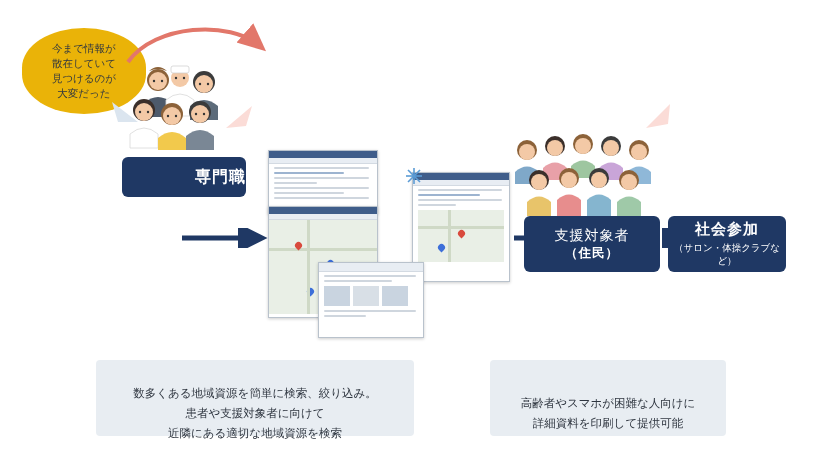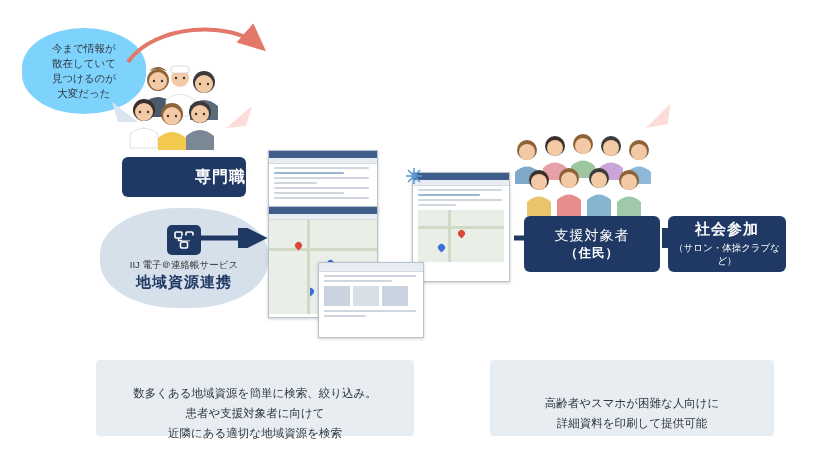--- a/index.html
+++ b/index.html
@@ -19,21 +19,21 @@
     position:absolute;
     border-radius:50%/46%;
     display:flex;align-items:center;justify-content:center;
     text-align:center;
     line-height:1.45;
     font-size:10.5px;
     color:#2f3640;
     box-sizing:border-box;
     padding:6px;
   }
-  .bubble.blue{background:#7dd3fc;}
+  .bubble.blue{background:#eab308;}
   .bubble.pink{background:#fbdcd7;}
   .bubble .txt{white-space:pre-line;}
 
   
   .curve-arrow{position:absolute;}
 
   
   .navybox{
     position:absolute;background:#1f3864;color:#fff;border-radius:6px;
     display:flex;align-items:center;justify-content:flex-end;text-align:center;
@@ -174,32 +174,20 @@
       <path d="M68,78 q14,-12 28,0 l0,14 l-28,0z" fill="#7a8795"></path>
       <circle cx="78" cy="56" r="1.2" fill="#333"></circle>
       <circle cx="86" cy="56" r="1.2" fill="#333"></circle>
     </g>
   </svg>
 
   <div class="navybox" style="left:122px;top:157px;width:124px;height:40px;font-size:16px;">
     <span>専門職</span>
   </div>
 
-  <div class="cloud" style="left:100px;top:208px;width:168px;height:100px;">
-    <div class="badge">
-      <svg width="20" height="18" viewBox="0 0 20 18">
-        <rect x="1" y="1" width="7" height="6" rx="1.2" fill="none" stroke="#fff" stroke-width="1.6"></rect>
-        <rect x="12" y="1" width="7" height="6" rx="1.2" fill="none" stroke="#fff" stroke-width="1.6"></rect>
-        <rect x="6.5" y="11" width="7" height="6" rx="1.2" fill="none" stroke="#fff" stroke-width="1.6"></rect>
-        <path d="M4.5,7 L4.5,9.5 L15.5,9.5 L15.5,7 M10,9.5 L10,11" stroke="#fff" stroke-width="1.4" fill="none"></path>
-      </svg>
-    </div>
-    <div class="sub">IIJ 電子＠連絡帳サービス</div>
-    <div class="main">地域資源連携</div>
-  </div>
 
   <div class="shot" style="left:268px;top:150px;width:108px;height:62px;">
     <div class="bar"></div>
     <div class="bar2"></div>
     <div class="line l"></div>
     <div class="line m blue"></div>
     <div class="line l"></div>
     <div class="line s"></div>
     <div class="line l"></div>
     <div class="line m"></div>
@@ -327,18 +315,18 @@
     <div class="l1">社会参加</div>
     <div class="l2">（サロン・体操クラブなど）</div>
   </div>
 
   <div class="caption" style="left:96px;top:360px;width:318px;height:76px;">
     <span class="txt">数多くある地域資源を簡単に検索、絞り込み。
 患者や支援対象者に向けて
 近隣にある適切な地域資源を検索</span>
   </div>
 
-  <div class="caption" style="left:490px;top:360px;width:284px;height:76px;text-align:center;">
+  <div class="caption" style="left:490px;top:360px;width:236px;height:76px;text-align:center;">
     <span class="txt">高齢者やスマホが困難な人向けに
 詳細資料を印刷して提供可能</span>
   </div>
 
 </div>
 
 </body></html>

